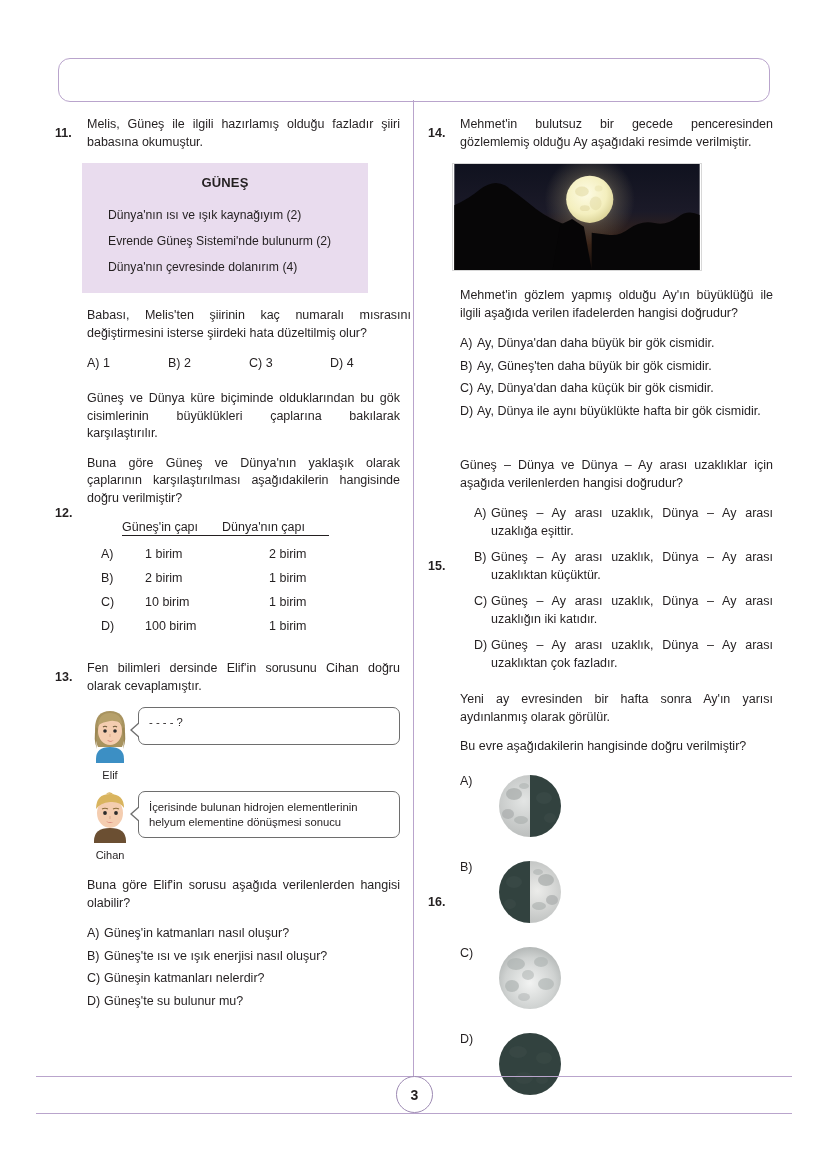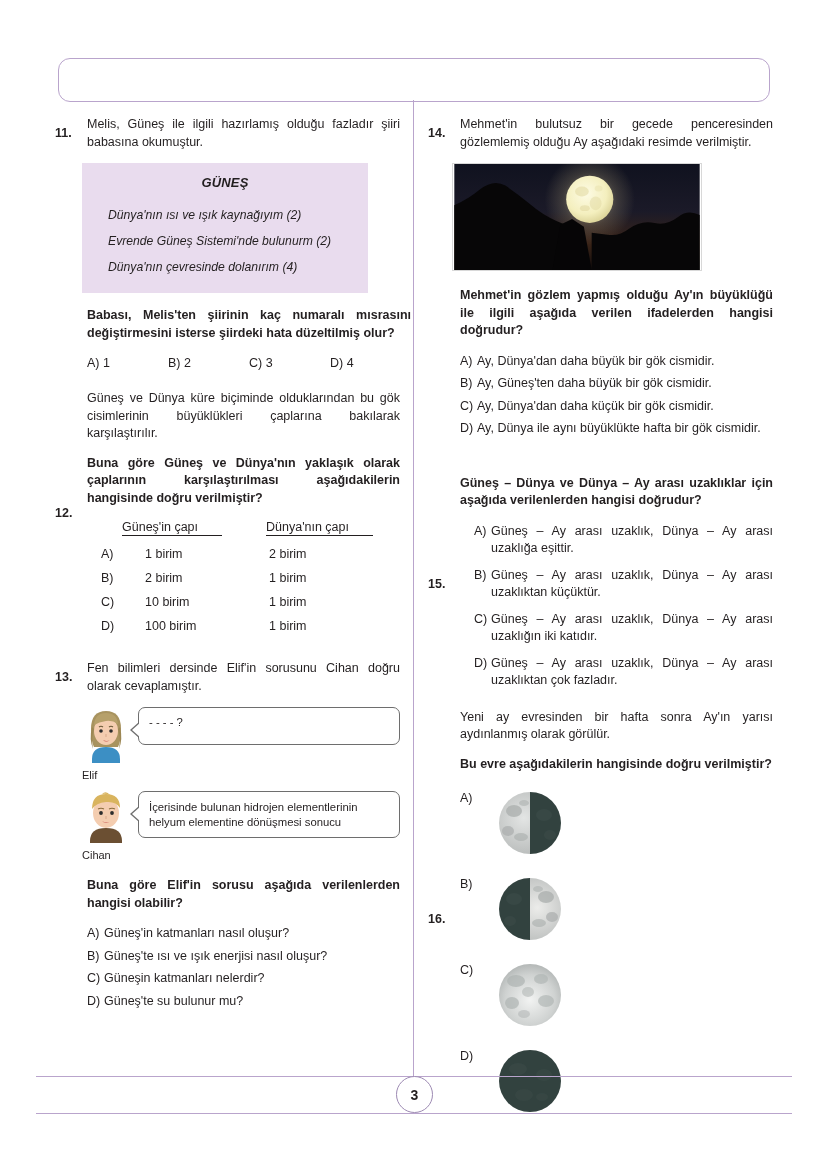--- a/index.html
+++ b/index.html
@@ -77,30 +77,29 @@
     padding-top: 0px;
   }
   .q-body { flex: 1 1 auto; }
 
   .stem {
     font-size: 12.5px;
     line-height: 17.5px;
     text-align: justify;
     margin: 0;
   }
-  .stem.bold { font-weight: bold; }
+  .stem.bold { font-weight: normal; }
   .stem + .stem { margin-top: 12px; }
 
   
   .poem-box {
     margin: 12px 0 0 27px;
     width: 286px;
     background: #e9dcee;
     padding: 12px 0 13px 0;
-    font-style: italic;
   }
   .poem-title {
     text-align: center;
     font-weight: bold;
     font-size: 13px;
     margin-bottom: 12px;
     letter-spacing: .2px;
   }
   .poem-line {
     font-size: 12.2px;
@@ -122,36 +121,36 @@
   
   .opts-row {
     margin-top: 14px;
     display: flex;
     font-size: 12.5px;
   }
   .opts-row > div { width: 81px; }
 
   
   .tbl { margin: 13px 0 0 14px; font-size: 12.5px; }
-  .tbl-head { display: flex; margin-bottom: 6px; gap: 22px; }
+  .tbl-head { display: flex; margin-bottom: 6px; }
   .tbl-head .h {
     border-bottom: 1px solid #231f20;
     padding-bottom: 1px;
   }
   .th-1 { margin-left: 21px; width: 100px; }
-  .th-2 { margin-left: 22px; width: 107px; }
+  .th-2 { width: 107px; }
   .tbl-row { display: flex; line-height: 24px; }
   .td-let { width: 21px; }
   .td-1 { width: 122px; padding-left: 23px; }
   .td-2 { width: 107px; padding-left: 25px; }
 
   
   .dialog { margin: 12px 0 0 27px; position: relative; }
   .dlg-row { display: flex; align-items: flex-start; position: relative; }
-  .avatar-wrap { width: 56px; flex: 0 0 56px; text-align: left; }
+  .avatar-wrap { width: 56px; flex: 0 0 56px; text-align: center; }
   .avatar-name { font-size: 11px; margin-top: 2px; }
   .bubble {
     position: relative;
     flex: 1 1 auto;
     border: 1.2px solid #6e6e6e;
     border-radius: 7px;
     background: #fff;
     min-height: 38px;
     padding: 8px 10px;
     font-size: 11.3px;

